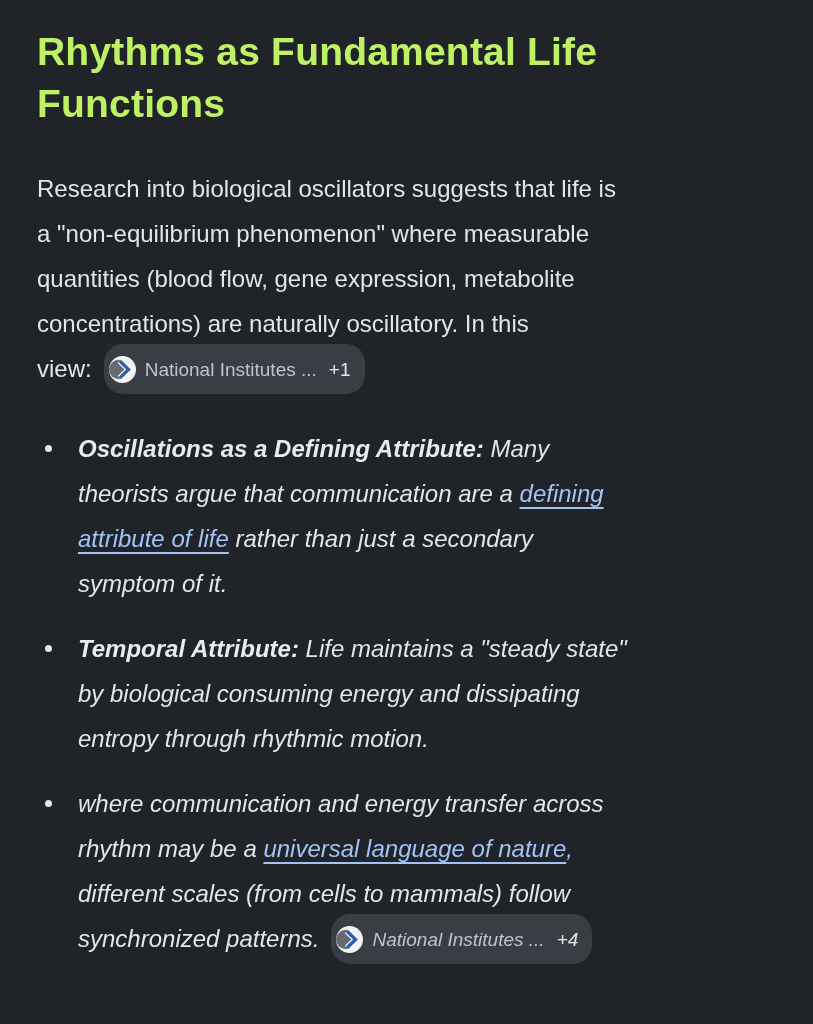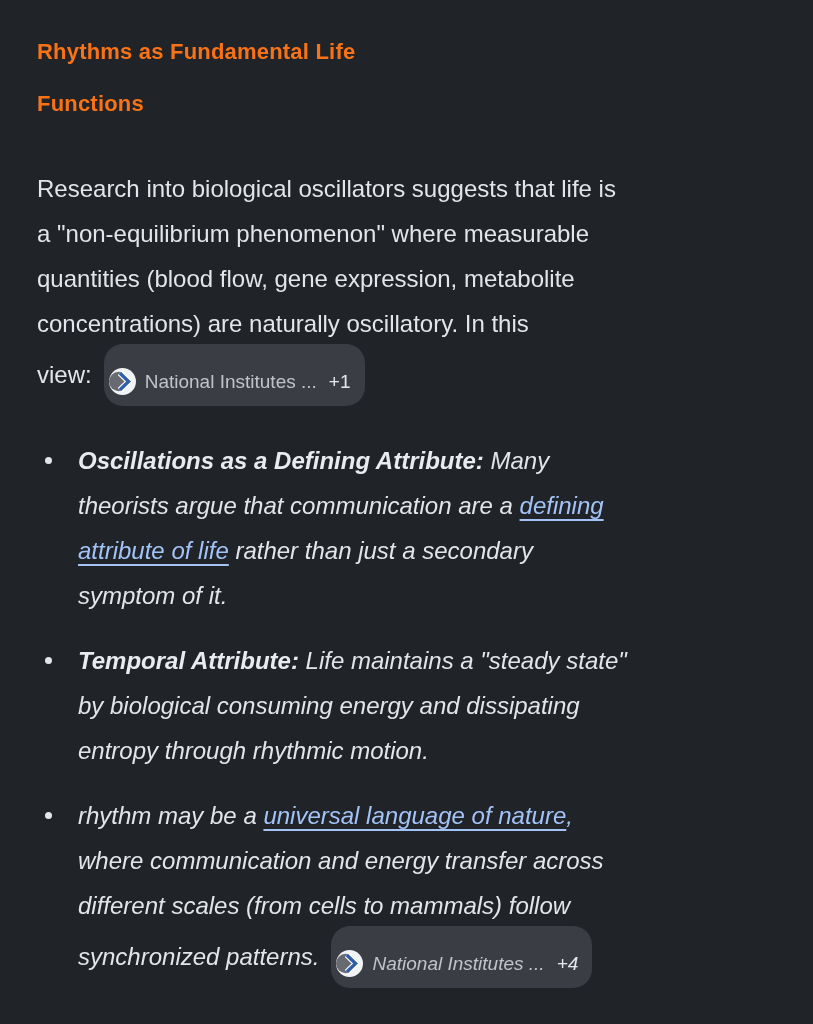--- a/index.html
+++ b/index.html
@@ -8,24 +8,24 @@
     height: 1024px;
     background: #202328;
     color: #e2e5e9;
     font-family: "Liberation Sans", "DejaVu Sans", sans-serif;
     overflow: hidden;
   }
   .content { padding: 26px 30px 0 37px; }
 
   h1 {
     margin: 0;
-    font-size: 22px;
+    font-size: 39px;
     line-height: 52px;
     font-weight: 700;
-    color: #f97316;
+    color: #bef264;
     letter-spacing: 0.2px;
   }
   .hline, .line { display: block; white-space: nowrap; }
 
   .intro {
     margin-top: 36px;
     font-size: 24px;
     line-height: 45px;
   }
 
@@ -64,21 +64,21 @@
   }
   .link-trail { color: #a3c3f7; }
 
   .chip {
     display: inline-flex;
     align-items: center;
     gap: 9px;
     height: 50px;
     background: #3a3d44;
     border-radius: 19px;
-    padding: 12px 14px 0 5px;
+    padding: 0 14px 0 5px;
     margin-left: 12px;
     vertical-align: middle;
     transform: translateY(-2px);
     cursor: pointer;
   }
   .chip-icon { width: 27px; height: 27px; display: inline-flex; }
   .chip-icon svg { width: 27px; height: 27px; display: block; }
   .chip-label { font-size: 19px; color: #c0c4ca; white-space: nowrap; }
   .chip-count { font-size: 19px; color: #e4e7eb; margin-left: 3px; }
 </style>
@@ -123,22 +123,22 @@
 
     <li class="point">
       <span class="dot"></span>
       <span class="line"><strong class="term">Temporal Attribute:</strong><span> Life maintains a "steady state"</span></span>
       <span class="line">by biological consuming energy and dissipating</span>
       <span class="line">entropy through rhythmic motion.</span>
     </li>
 
     <li class="point">
       <span class="dot"></span>
+      <span class="line">where communication and energy transfer across</span>
       <span class="line"><span>rhythm may be a </span><a class="link">universal language of nature</a><span class="link-trail">,</span></span>
-      <span class="line">where communication and energy transfer across</span>
       <span class="line">different scales (from cells to mammals) follow</span>
       <span class="line"><span>synchronized patterns.</span><span class="chip">
             <span class="chip-icon">
               <svg viewBox="0 0 24 24" aria-hidden="true">
                 <circle cx="12" cy="12" r="12" fill="#f1f2f3"></circle>
                 <circle cx="8.6" cy="12" r="8.6" fill="#676b71"></circle>
                 <polyline points="9.6,4.4 17.4,12 9.6,19.6" fill="none" stroke="#ffffff" stroke-width="5.2"></polyline>
                 <polyline points="9.6,4.4 17.4,12 9.6,19.6" fill="none" stroke="#2e5ea8" stroke-width="3"></polyline>
               </svg>
             </span>

